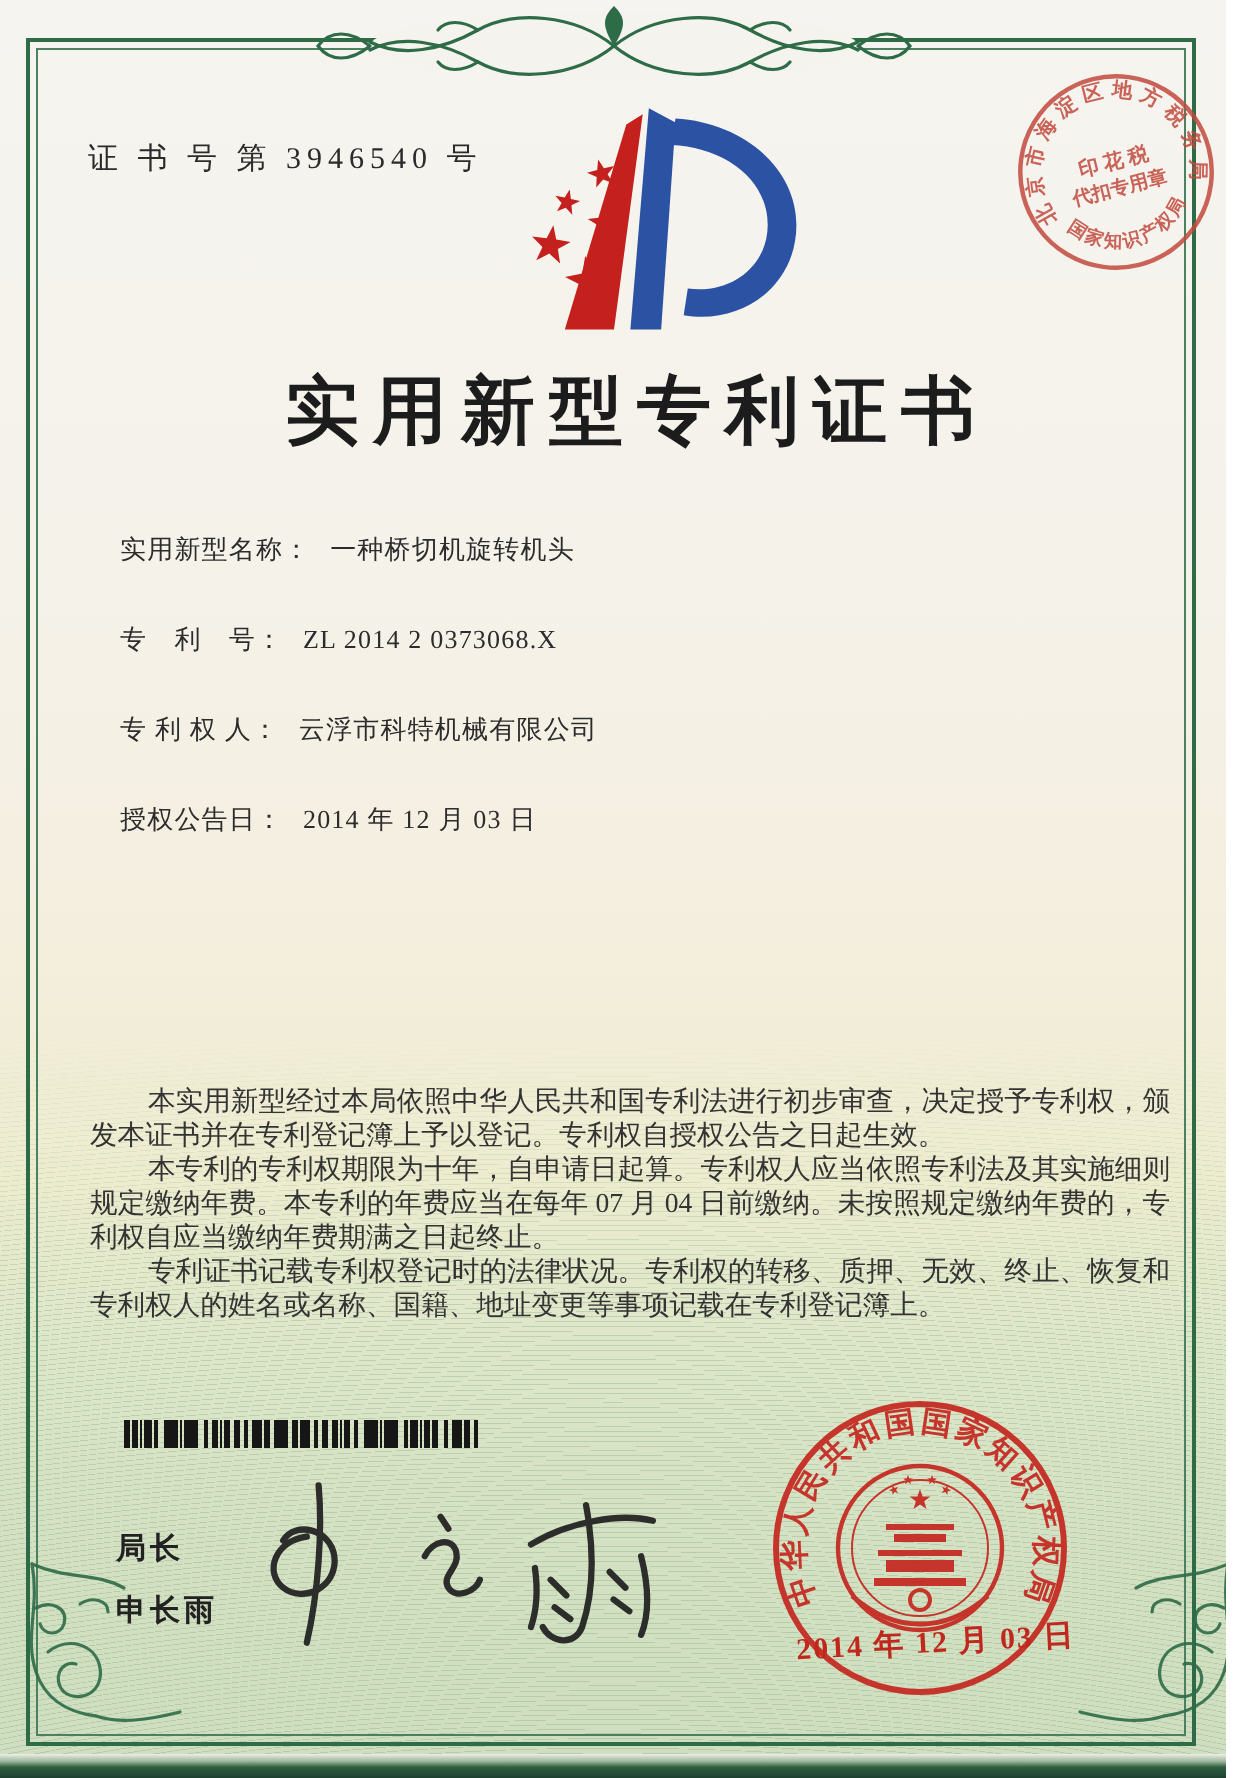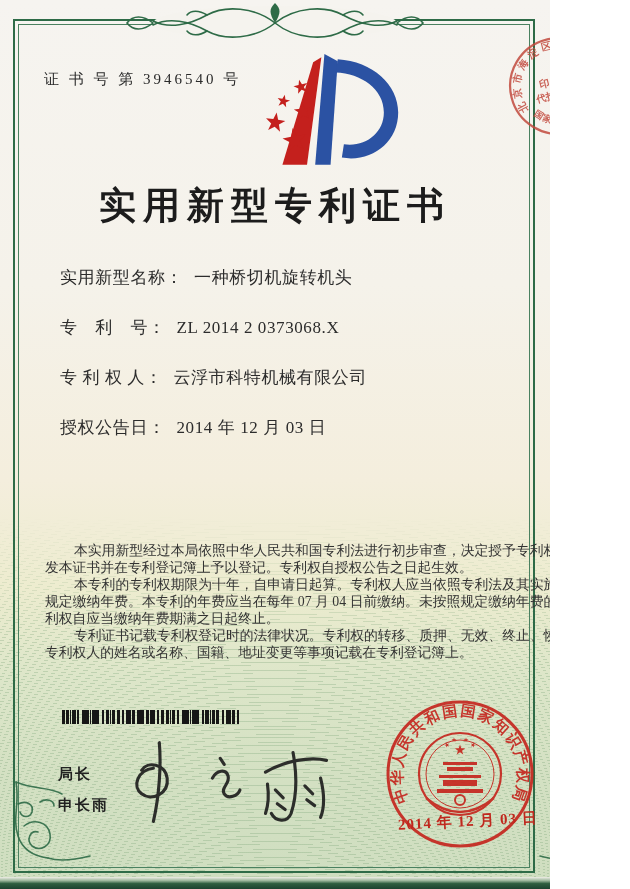--- a/index.html
+++ b/index.html
@@ -1,39 +1,39 @@
 <!DOCTYPE html>
 <html><head>
 <meta charset="utf-8">
 <style>
   html,body{margin:0;padding:0;}
   .page{
-    position:relative;width:550px;height:889px;overflow:hidden;
+    position:relative;width:613px;height:889px;overflow:hidden;
     background:linear-gradient(180deg,#f6f4f0 0%,#f5f2ea 32%,#f4eedd 54%,#edeccf 66%,#dde6c9 76%,#d3e0c2 88%,#cfdec0 100%);
     font-family:"Liberation Serif","DejaVu Serif",serif;color:#2e2e2e;
   }
   .waves{
     position:absolute;left:0;right:0;top:58%;bottom:12px;pointer-events:none;
     background:repeating-radial-gradient(140% 95% at 50% 165%,rgba(110,155,110,.28) 0 1px,rgba(0,0,0,0) 1px 6px);
     -webkit-mask-image:linear-gradient(180deg,transparent 0,#000 35%);
             mask-image:linear-gradient(180deg,transparent 0,#000 35%);
   }
   .frame-outer{position:absolute;left:13px;top:19px;right:15px;bottom:16px;border:2px solid #2e6b47;}
   .frame-inner{position:absolute;left:18px;top:24px;right:20px;bottom:21px;border:1px solid #4a8160;}
   .top-ornament{position:absolute;top:0;left:50%;transform:translateX(-50%);}
   .corner-orn{position:absolute;opacity:.9;}
   .corner-left{left:4px;top:778px;}
   .corner-right{left:536px;top:778px;transform:scaleX(-1);}
   .page-edge{position:absolute;left:0;right:0;bottom:0;height:12px;
     background:linear-gradient(180deg,#efeee6 0%,#9db79d 30%,#2f5e40 55%,#1d4230 100%);}
   .cert-no{position:absolute;left:44px;top:70px;font-size:15px;letter-spacing:3px;color:#2b2b2b;}
-  .title{position:absolute;left:0;width:100%;top:181px;text-align:center;
+  .title{position:absolute;left:12px;width:100%;top:181px;text-align:center;
     font-size:37px;font-weight:bold;letter-spacing:7px;color:#1c1c1c;}
   .fields{position:absolute;left:60px;top:266px;display:flex;flex-direction:column;gap:27px;}
-  .field-row{font-size:17px;letter-spacing:.6px;color:#2c2c2c;white-space:nowrap;}
+  .field-row{font-size:13px;letter-spacing:.6px;color:#2c2c2c;white-space:nowrap;}
   .flabel{margin-right:6px;}
   .body-text{position:absolute;left:45px;top:542px;width:540px;font-size:13.8px;
     line-height:17px;text-align:justify;color:#333;}
   .body-text p{margin:0;text-indent:2.1em;}
   .barcode{position:absolute;left:62px;top:710px;width:177px;height:14px;
     background:
       repeating-linear-gradient(90deg,#161616 0 2px,transparent 2px 5px),
       repeating-linear-gradient(90deg,#161616 0 1px,transparent 1px 4px),
       repeating-linear-gradient(90deg,#161616 0 3px,transparent 3px 11px);}
   .sig-role{position:absolute;left:58px;top:765px;font-family:Liberation Serif, serif;

